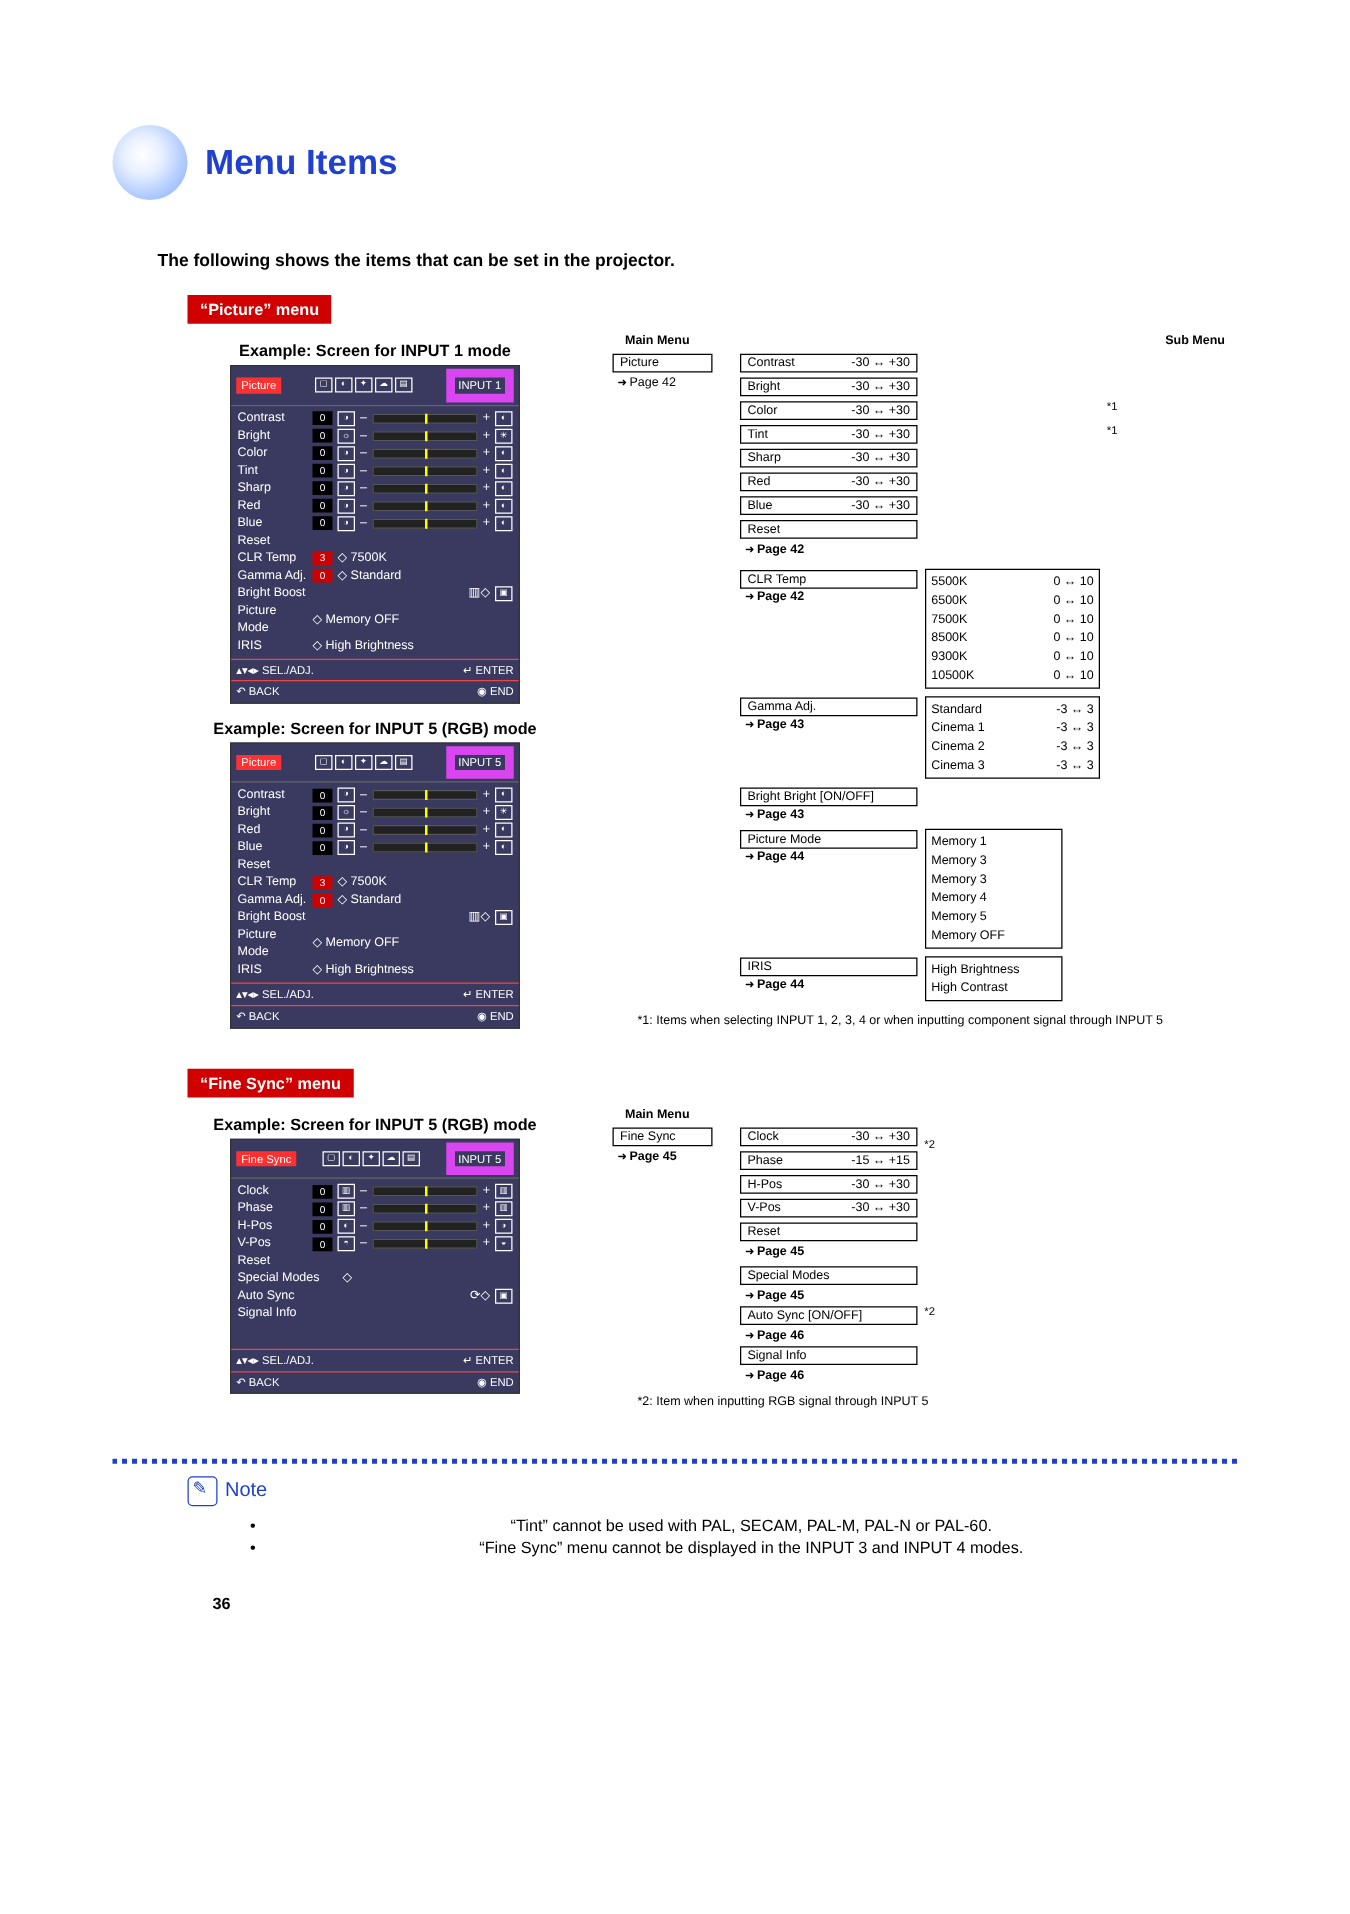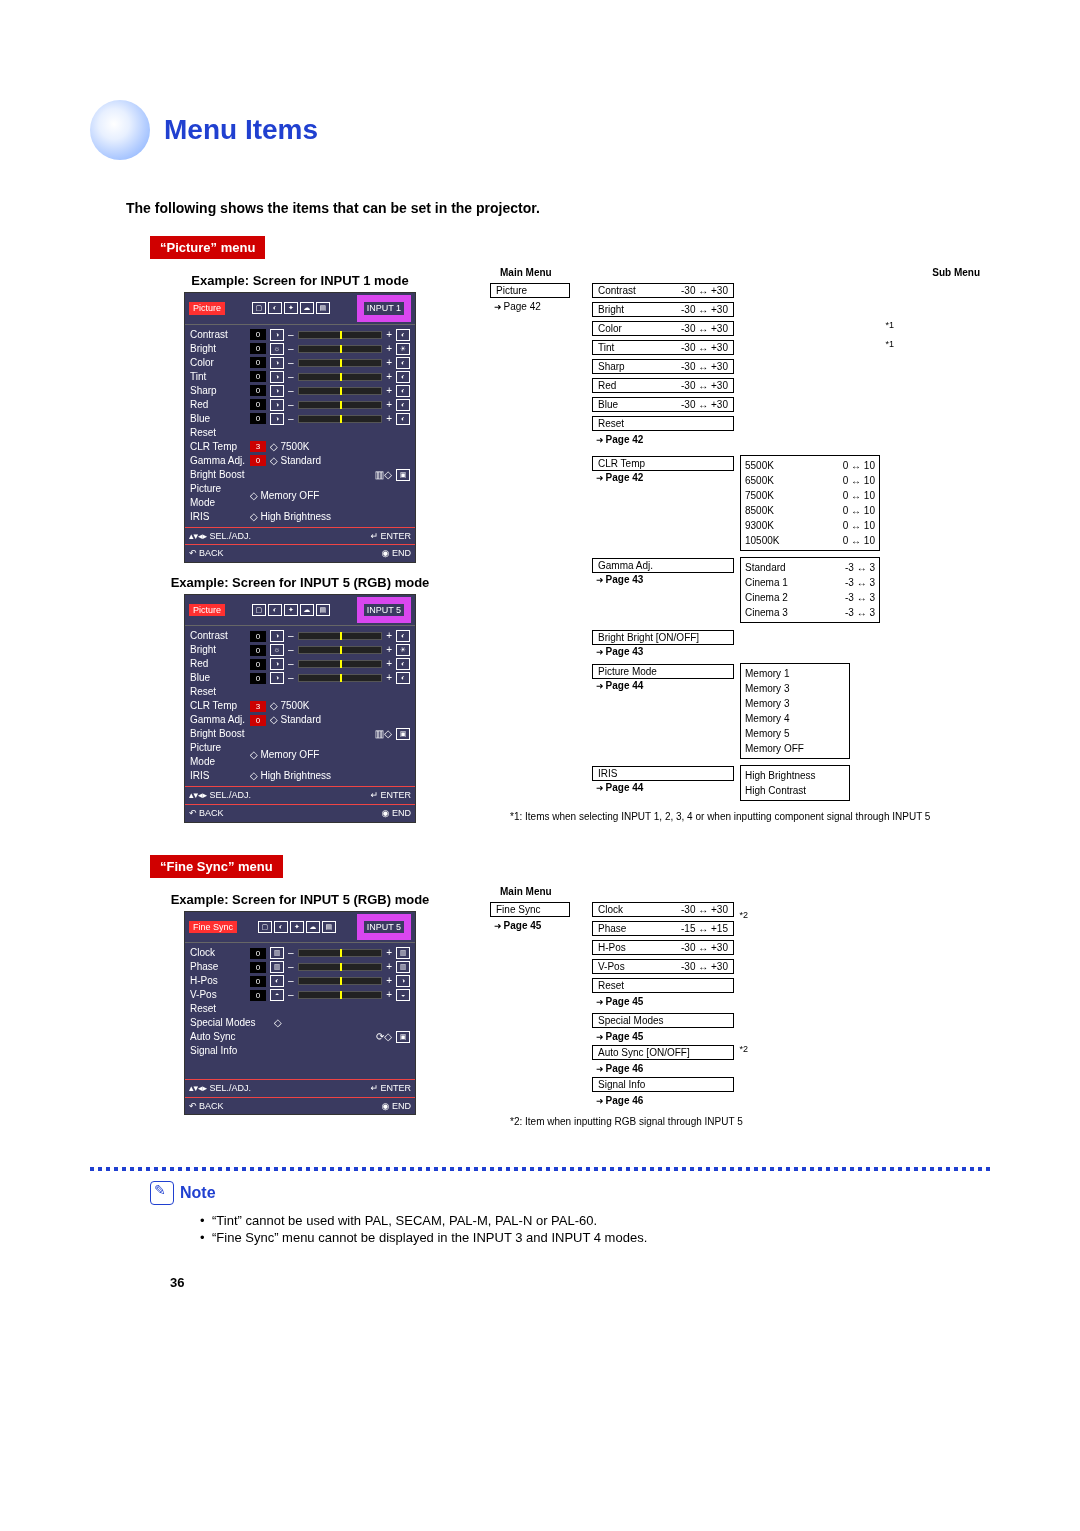--- a/index.html
+++ b/index.html
@@ -142,23 +142,23 @@
   }
   .note-row{ display:flex; align-items:center; gap:6px; margin-left:60px;}
   .note-icon{
     width:22px; height:22px; border:1px solid #2040d0; border-radius:4px;
     position:relative;
   }
   .note-icon::before{
     content:'✎'; color:#2040d0; font-size:14px; position:absolute;
     left:3px; top:0px;
   }
-  .note-title{ color:#2040d0; font-size:16px; font-weight:bold;}
+  .note-title{ color:#2040d0; font-size:16px; font-weight:normal;}
   .bullets{ margin:8px 0 0 70px; font-size:13px;}
-  .bullets li{ list-style:none; position:relative; padding-left:12px; margin:2px 0;}
+  .bullets li{ list-style:none; position:relative; padding-left:12px; margin:2px 0;text-align:center;}
   .bullets li::before{ content:'•'; position:absolute; left:0;}
   .page-num{ font-weight:bold; font-size:13px; margin-top:30px; margin-left:80px;}
   .icons-row { display:flex; gap:2px; }
   .mini-icon{
     width:12px; height:10px; border:1px solid #fff;
     font-size:7px; text-align:center; line-height:10px;
   }
   .arrow-icon::before{content:'↵';}
   .end-icon::before{content:'◉';}
   .sub-wrap{ display:flex; gap:6px; }

